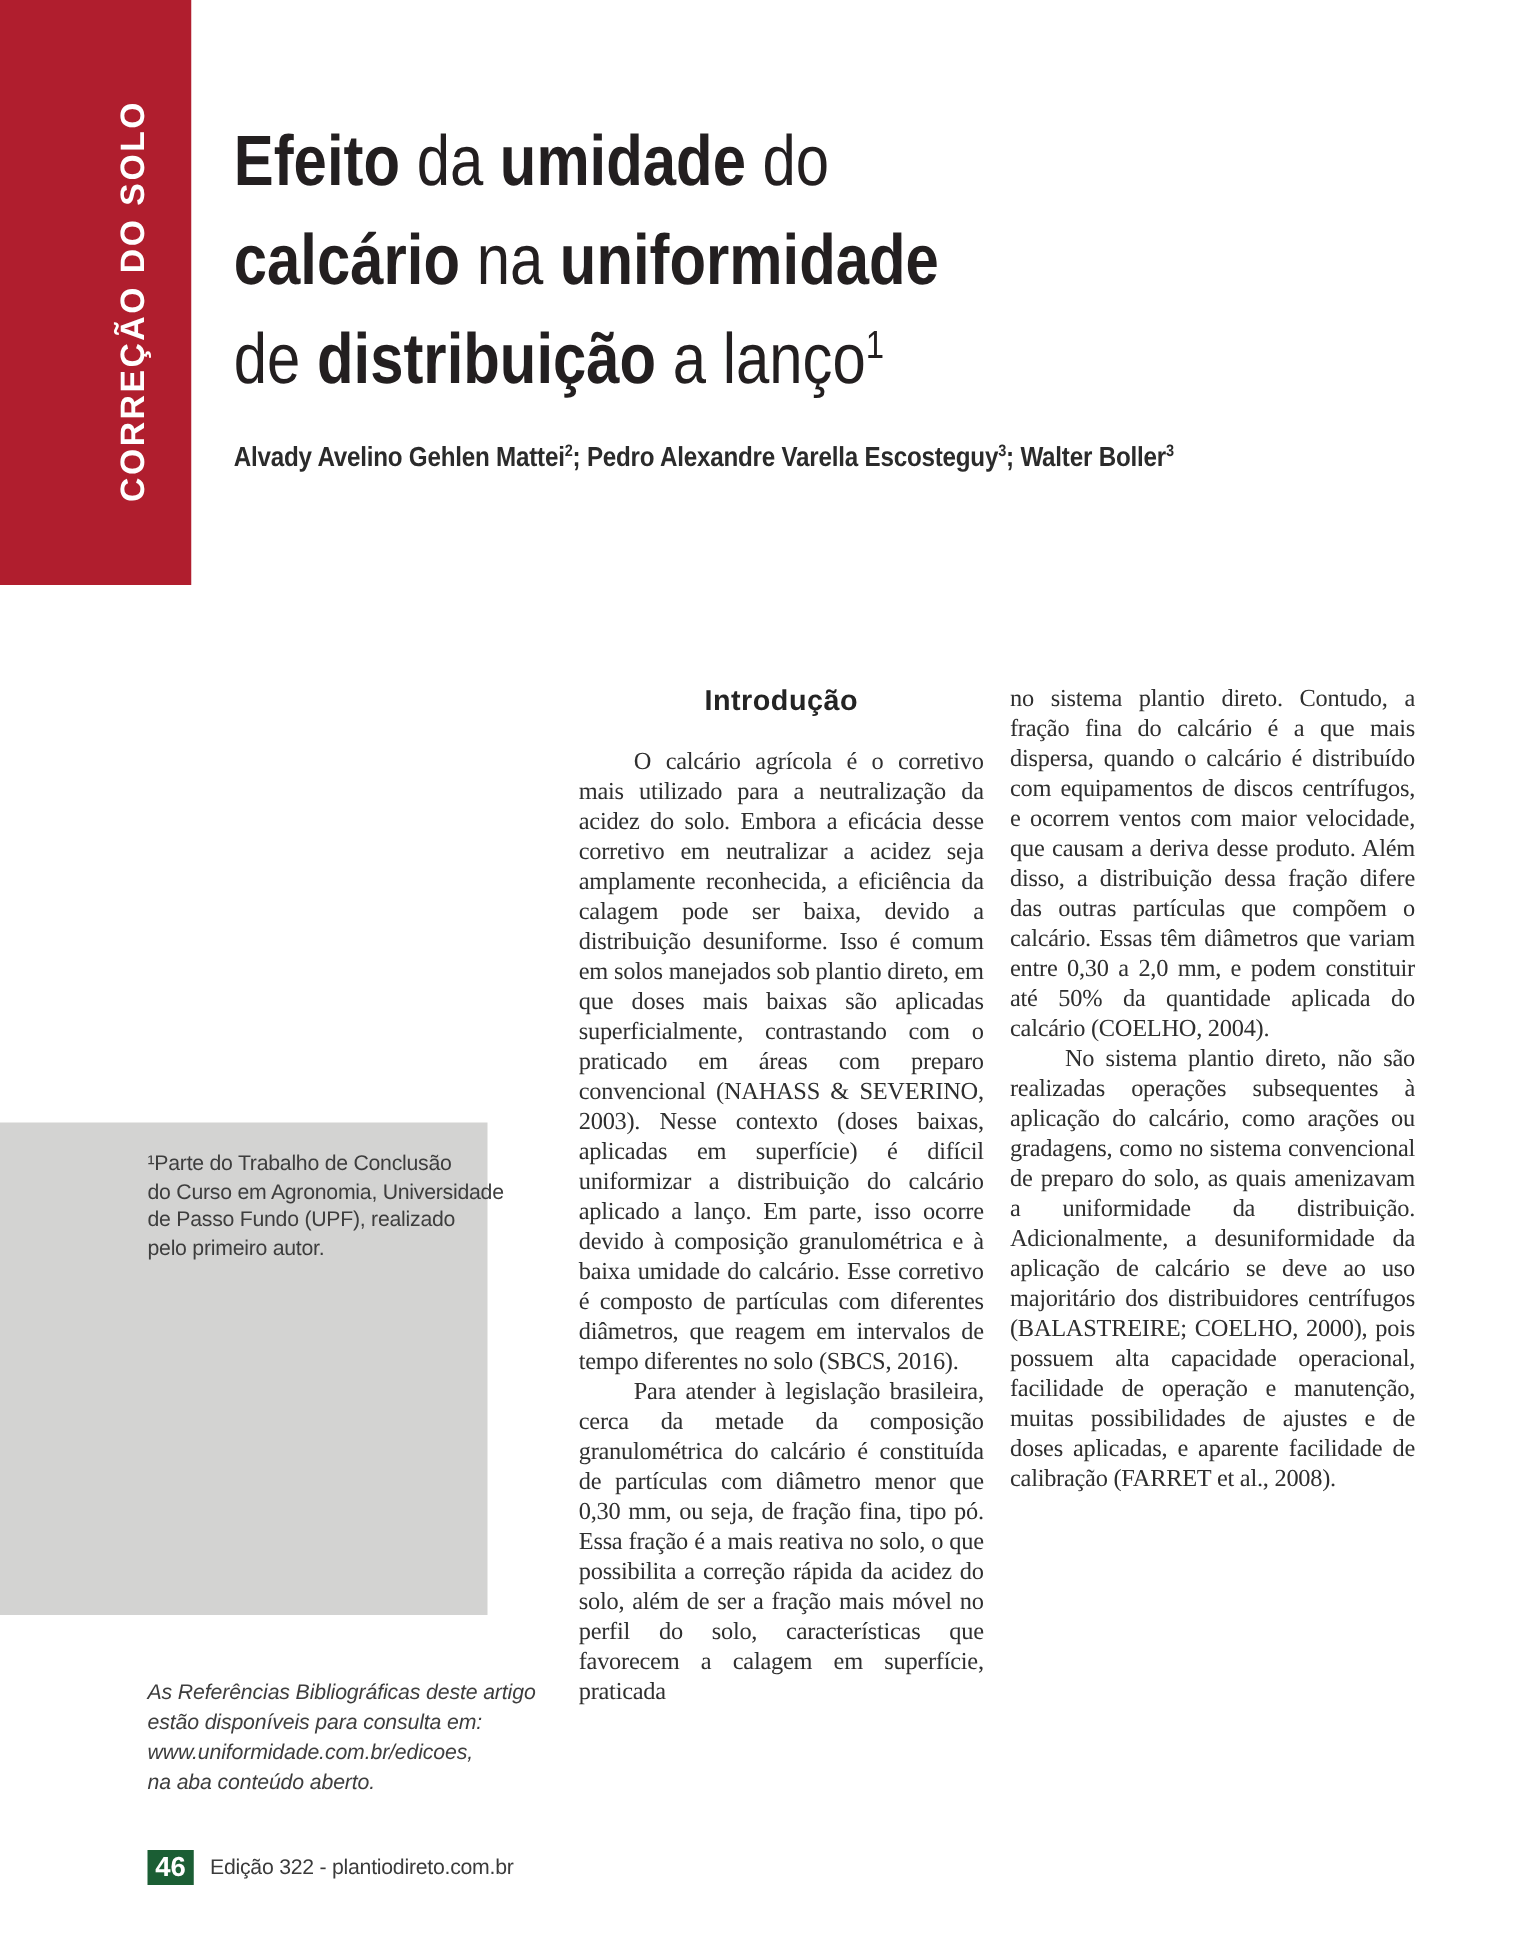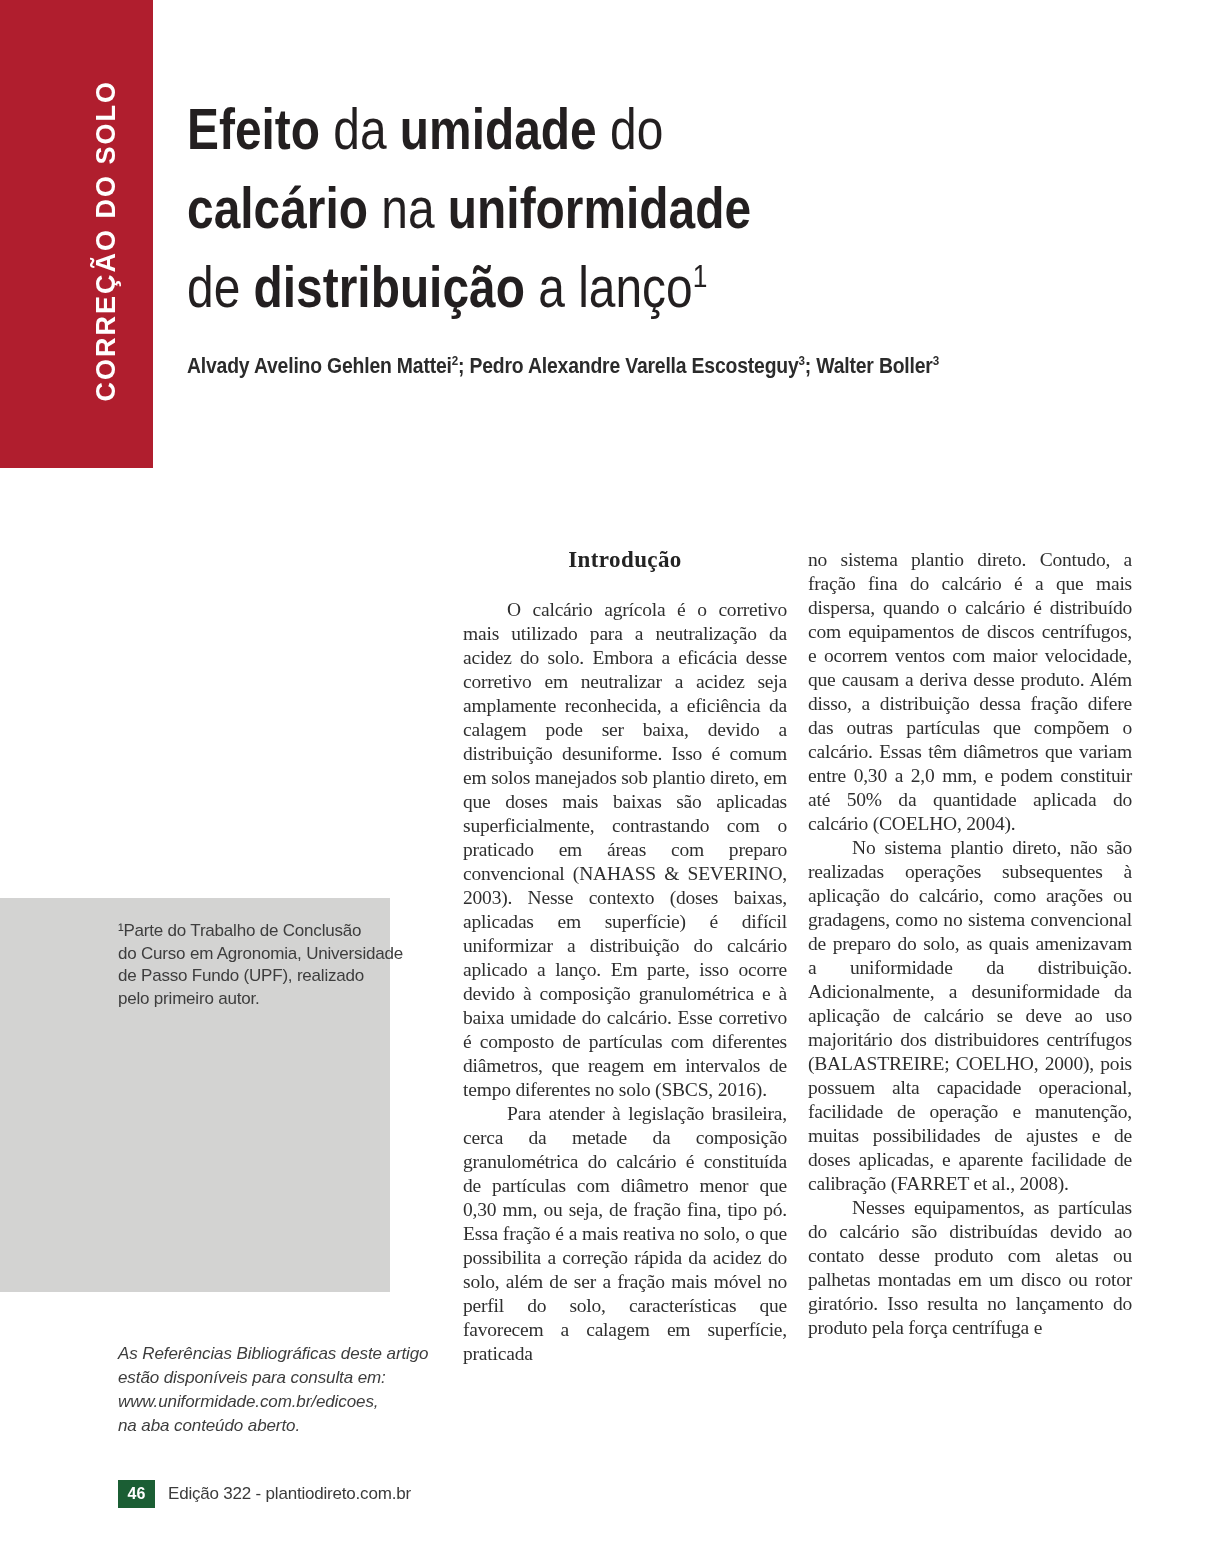--- a/index.html
+++ b/index.html
@@ -68,35 +68,35 @@
   .col {
     position:absolute; top:548px; width:324px;
     font-family:"Liberation Serif", serif;
     font-size:19.5px; line-height:24px; letter-spacing:-0.2px;
     color:#2f2f2f; text-align:justify;
   }
   .col1 { left:463px; }
   .col2 { left:808px; }
   .section-heading {
     margin:0 0 26px 0; padding:0;
-    font-family:Liberation Serif, serif;
+    font-family:Liberation Sans, sans-serif;
     font-size:23px; font-weight:700; letter-spacing:0.4px;
     text-align:center; color:#242424;
   }
   .col p { margin:0; text-indent:44px; }
   .col p.cont { text-indent:0; }
 
   
   .footer {
     position:absolute; left:118px; top:1480px; height:28px;
     display:flex; align-items:center;
   }
   .page-badge {
     width:37px; height:28px; background:#1b5e34;
-    color:#ffffff; font-weight:700; font-size:16px;
+    color:#ffffff; font-weight:700; font-size:22px;
     display:flex; align-items:center; justify-content:center;
     letter-spacing:0;
   }
   .edition {
     margin-left:13px; font-size:17px; font-weight:500;
     color:#3b3b3b; letter-spacing:-0.2px;
   }
 </style>
 </head>
 <body>
@@ -133,21 +133,20 @@
 
   <section class="col col1">
     <h2 class="section-heading">Introdução</h2>
     <p>O calcário agrícola é o corretivo mais utilizado para a neutralização da acidez do solo. Embora a eficácia desse corretivo em neutralizar a acidez seja amplamente reconhecida, a eficiência da calagem pode ser baixa, devido a distribuição desuniforme. Isso é comum em solos manejados sob plantio direto, em que doses mais baixas são aplicadas superficialmente, contrastando com o praticado em áreas com preparo convencional (NAHASS &amp; SEVERINO, 2003). Nesse contexto (doses baixas, aplicadas em superfície) é difícil uniformizar a distribuição do calcário aplicado a lanço. Em parte, isso ocorre devido à composição granulométrica e à baixa umidade do calcário. Esse corretivo é composto de partículas com diferentes diâmetros, que reagem em intervalos de tempo diferentes no solo (SBCS, 2016).</p>
     <p>Para atender à legislação brasileira, cerca da metade da composição granulométrica do calcário é constituída de partículas com diâmetro menor que 0,30 mm, ou seja, de fração fina, tipo pó. Essa fração é a mais reativa no solo, o que possibilita a correção rápida da acidez do solo, além de ser a fração mais móvel no perfil do solo, características que favorecem a calagem em superfície, praticada</p>
   </section>
 
   <section class="col col2">
     <p class="cont">no sistema plantio direto. Contudo, a fração fina do calcário é a que mais dispersa, quando o calcário é distribuído com equipamentos de discos centrífugos, e ocorrem ventos com maior velocidade, que causam a deriva desse produto. Além disso, a distribuição dessa fração difere das outras partículas que compõem o calcário. Essas têm diâmetros que variam entre 0,30 a 2,0 mm, e podem constituir até 50% da quantidade aplicada do calcário (COELHO, 2004).</p>
     <p>No sistema plantio direto, não são realizadas operações subsequentes à aplicação do calcário, como arações ou gradagens, como no sistema convencional de preparo do solo, as quais amenizavam a uniformidade da distribuição. Adicionalmente, a desuniformidade da aplicação de calcário se deve ao uso majoritário dos distribuidores centrífugos (BALASTREIRE; COELHO, 2000), pois possuem alta capacidade operacional, facilidade de operação e manutenção, muitas possibilidades de ajustes e de doses aplicadas, e aparente facilidade de calibração (FARRET et al., 2008).</p>
-    <p>Nesses equipamentos, as partículas do calcário são distribuídas devido ao contato desse produto com aletas ou palhetas montadas em um disco ou rotor giratório. Isso resulta no lançamento do produto pela força centrífuga e</p>
   </section>
 
   <footer class="footer">
     <span class="page-badge">46</span>
     <span class="edition">Edição 322 - plantiodireto.com.br</span>
   </footer>
 
 </div>
 
 </body></html>

